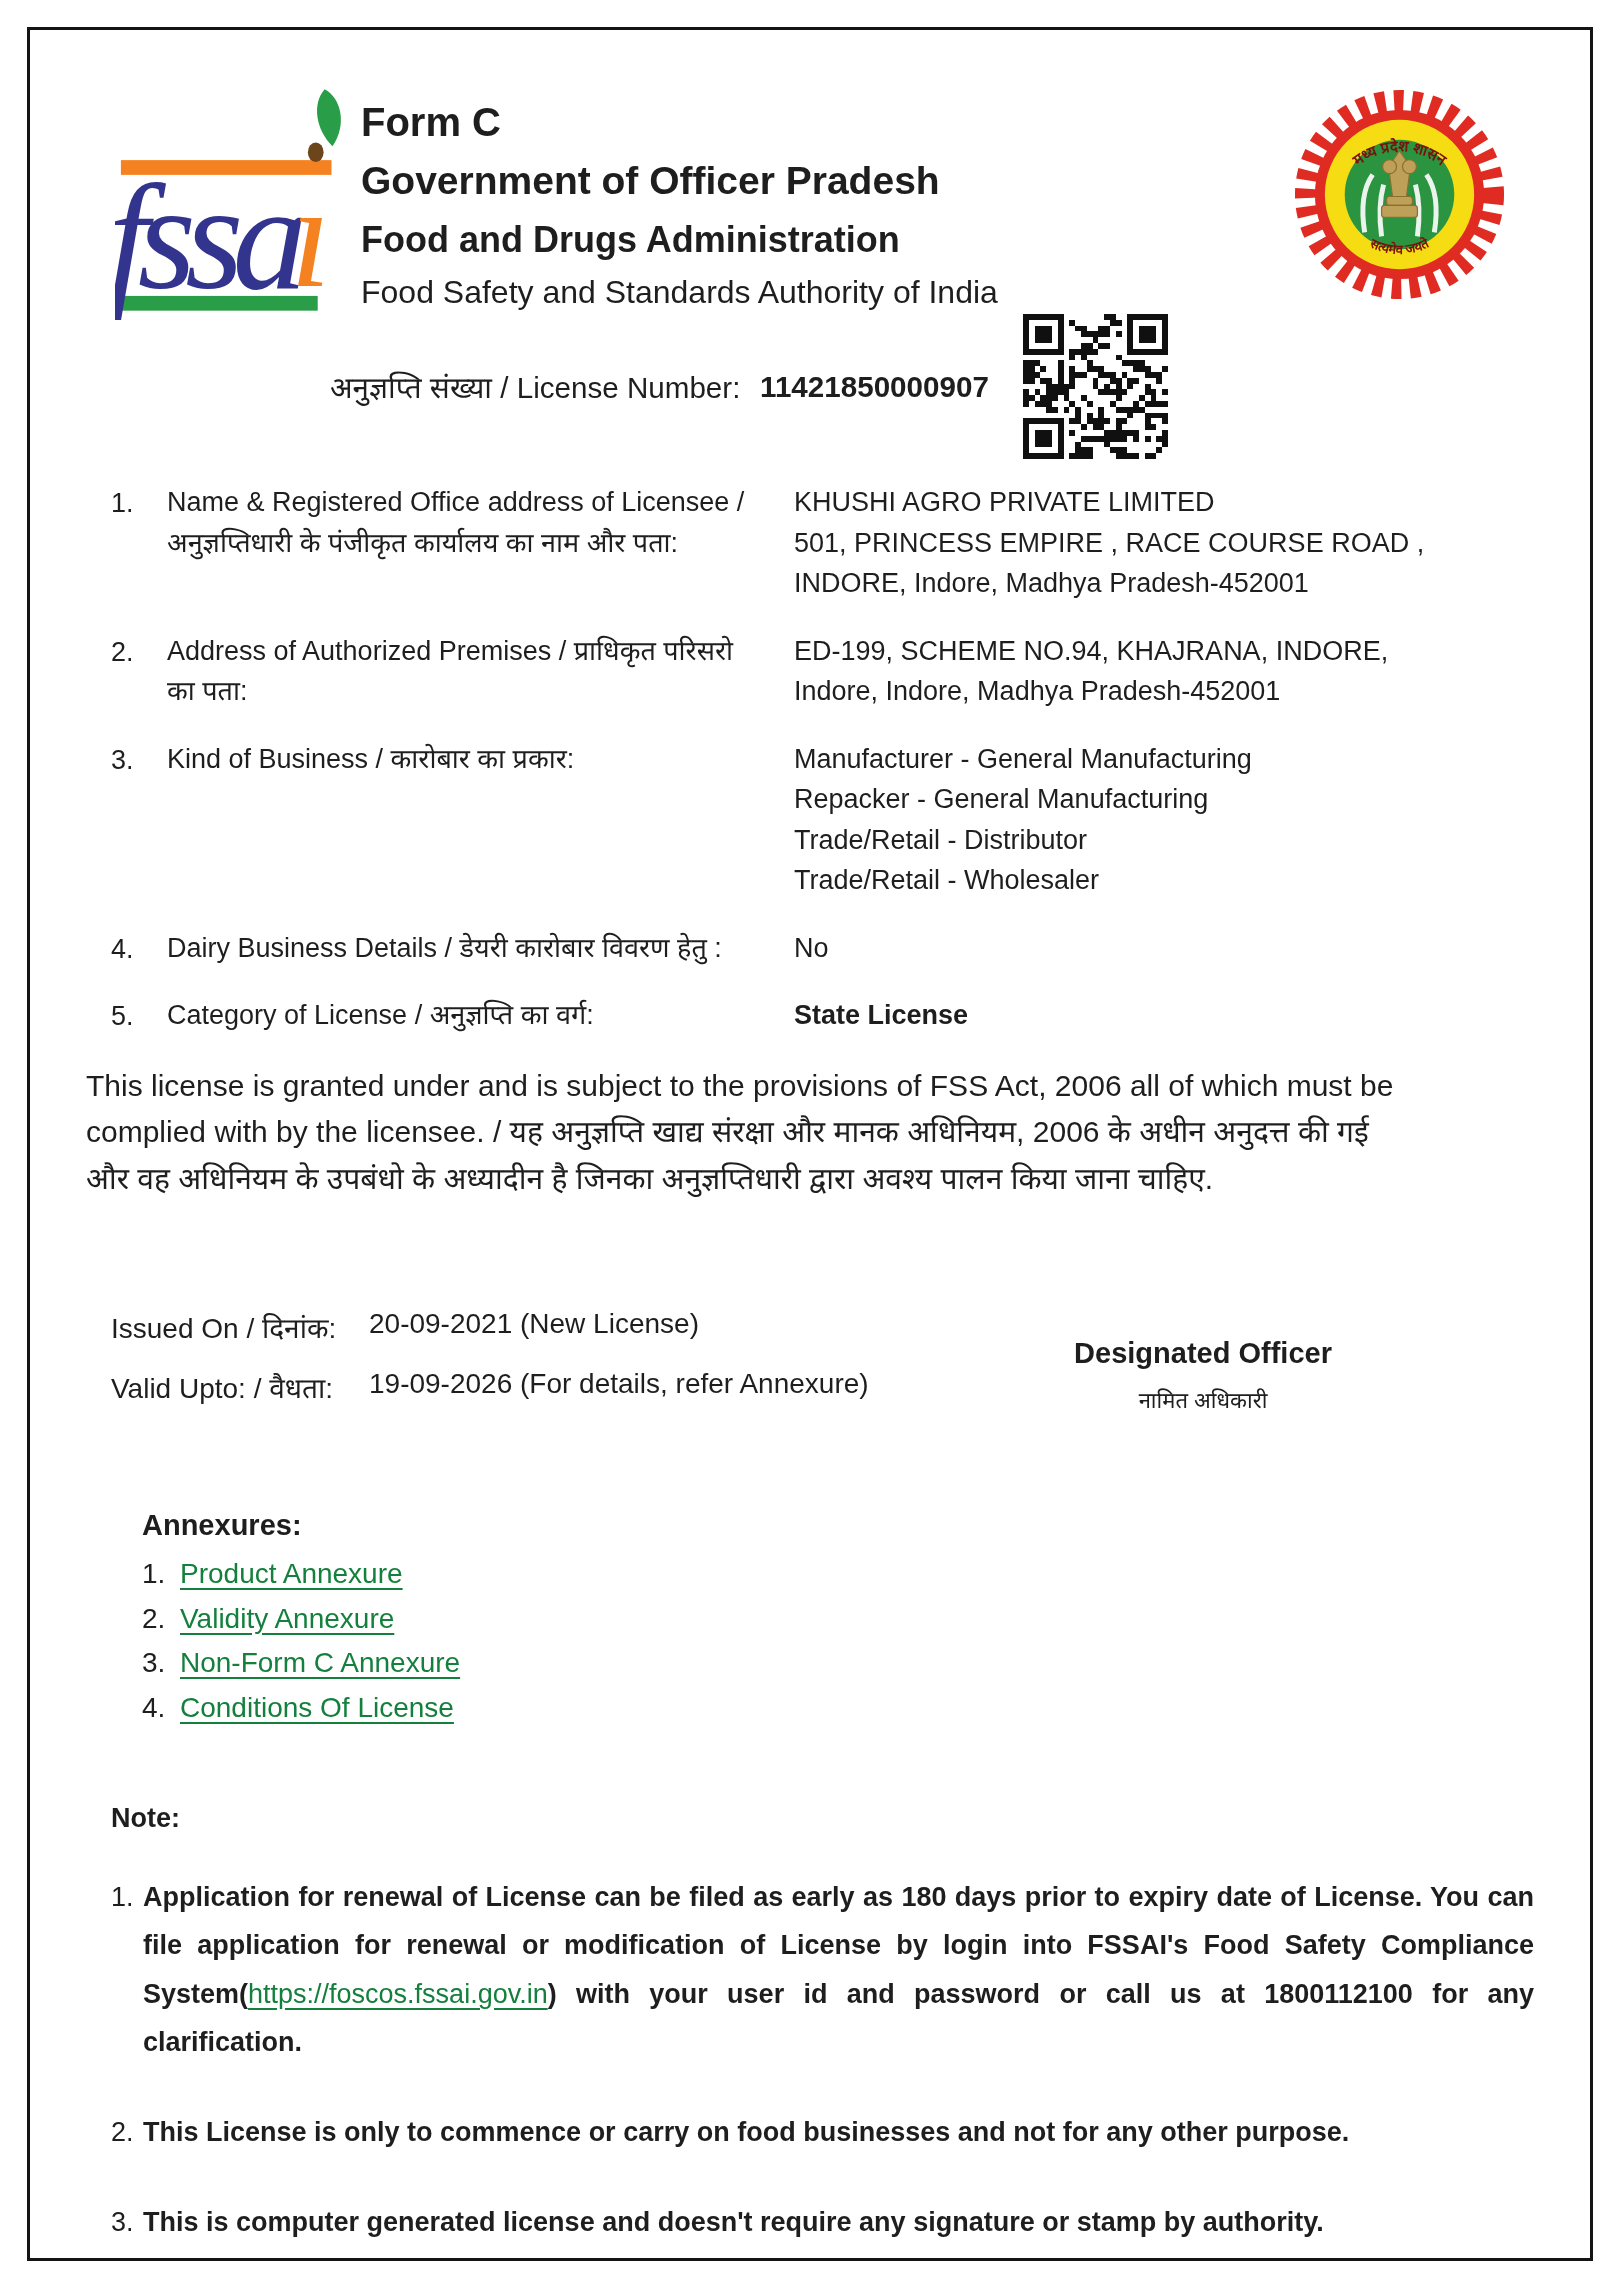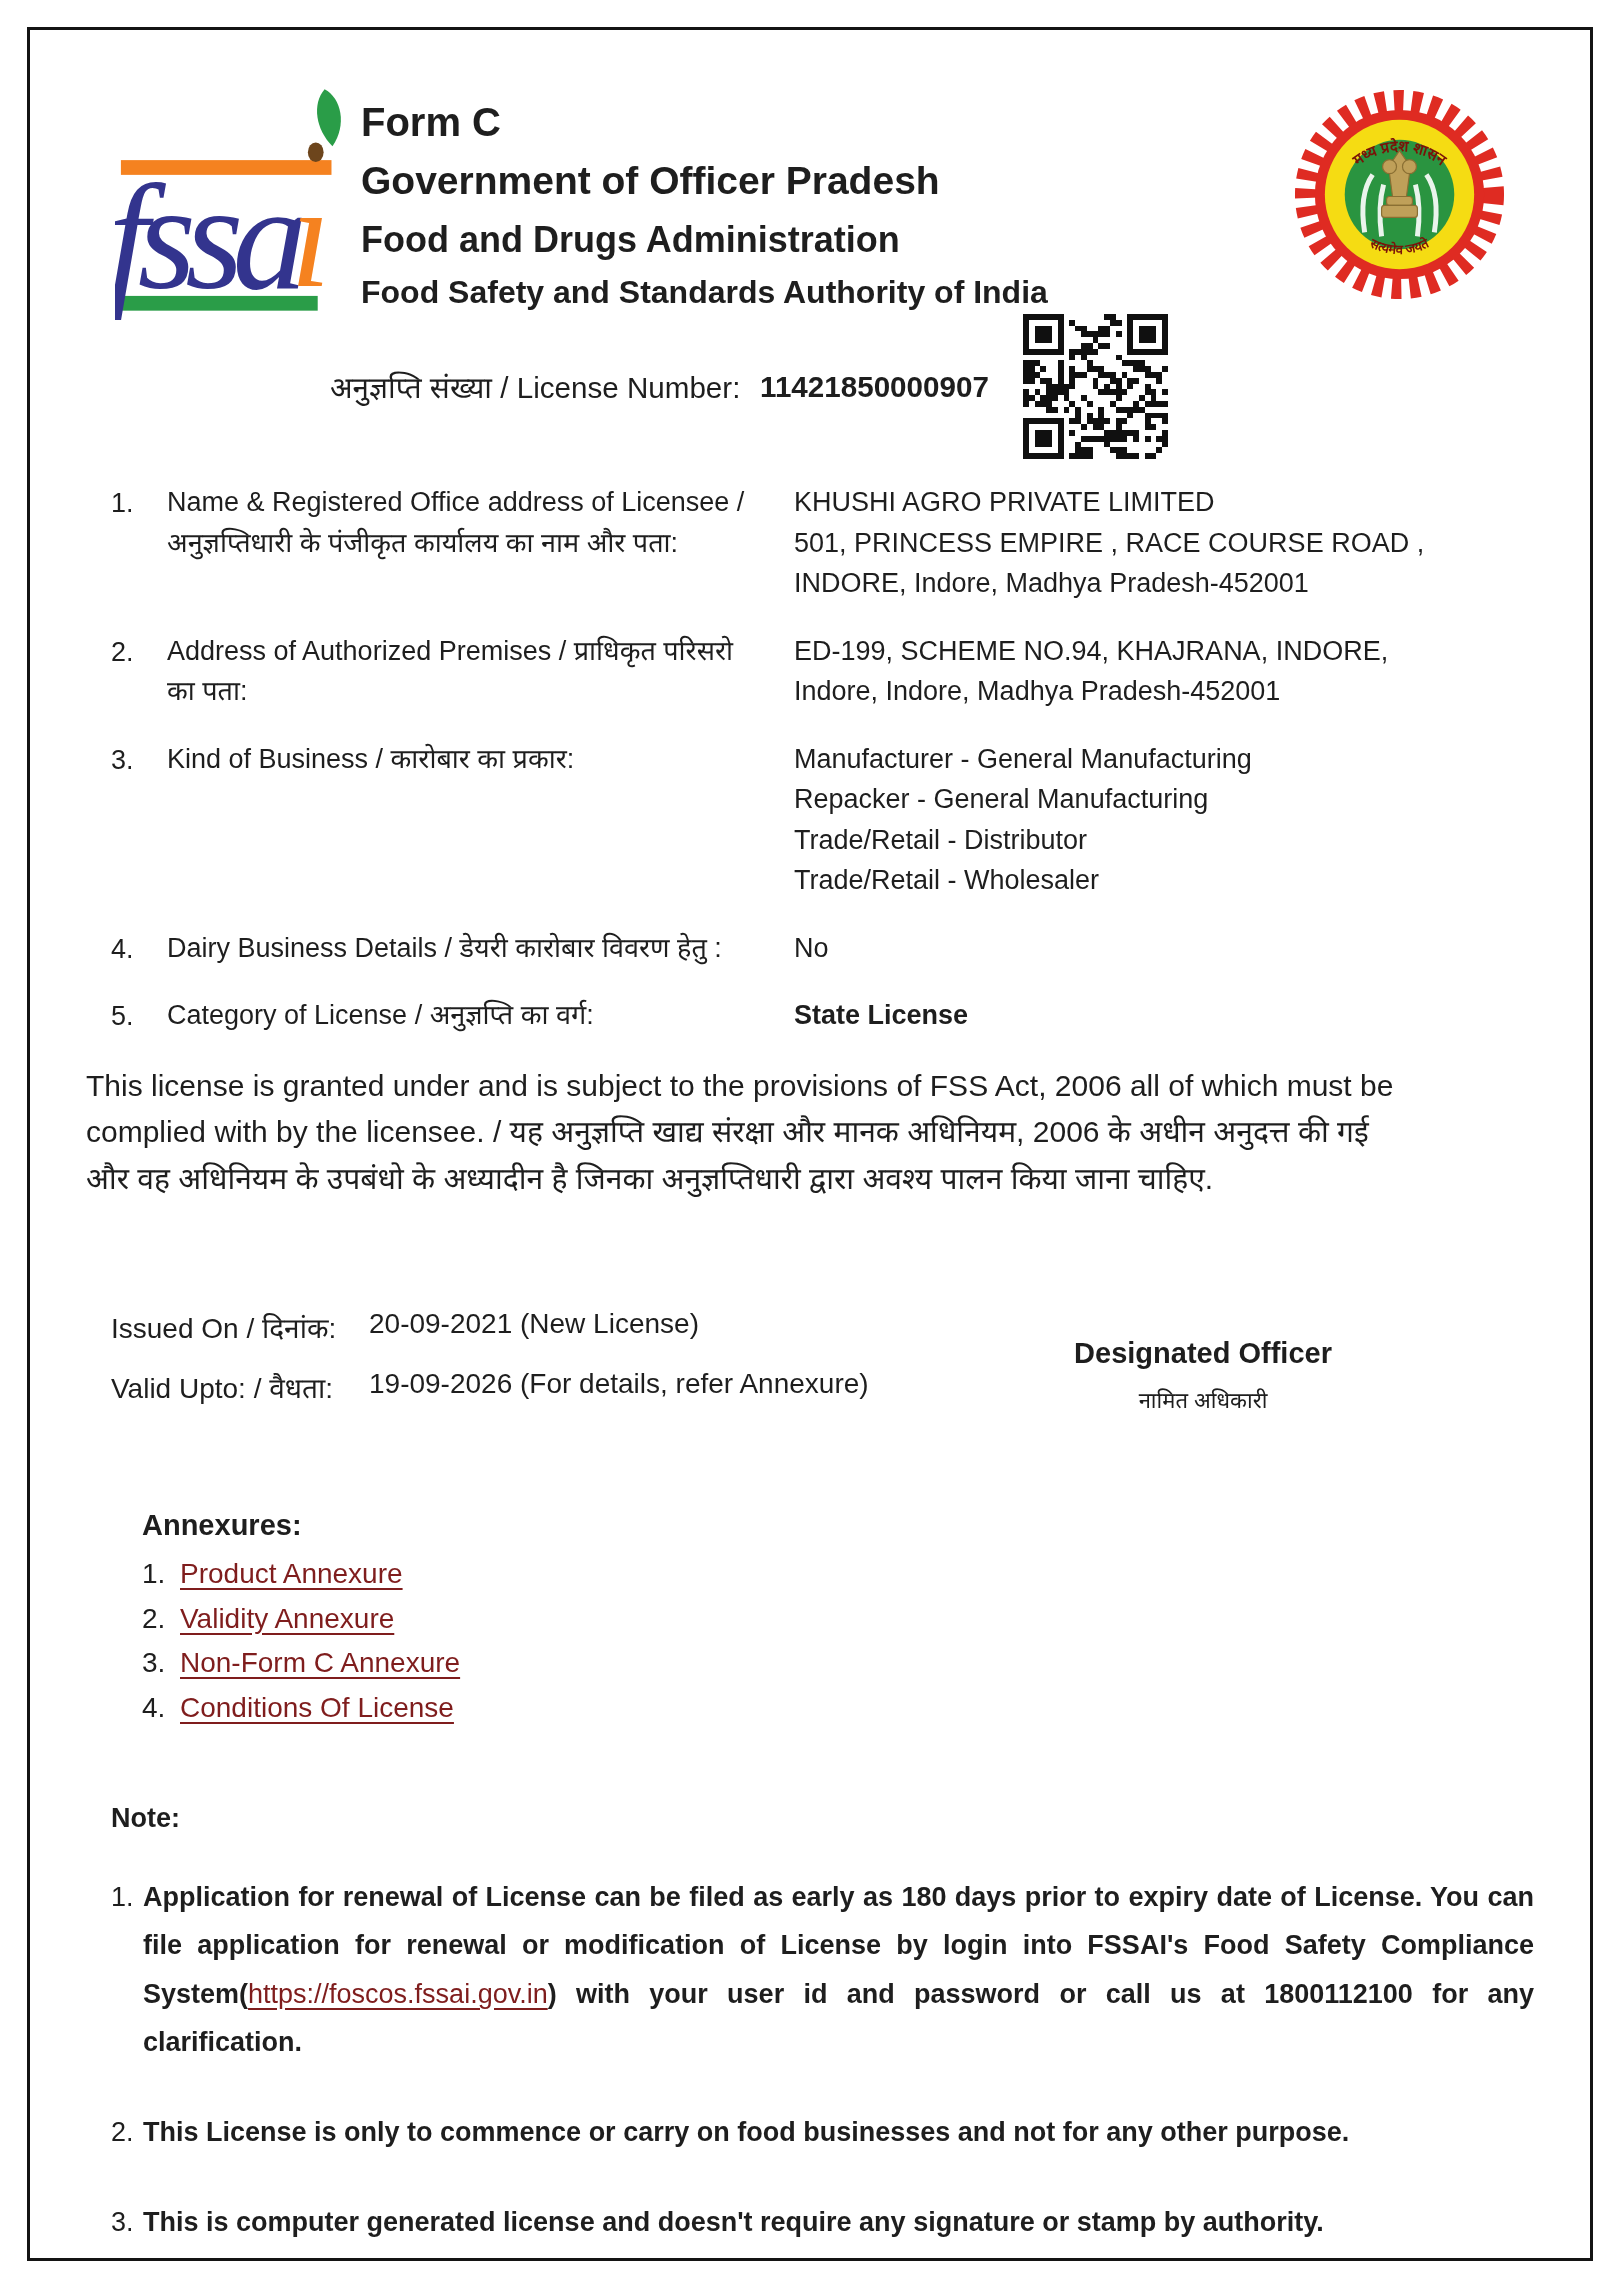--- a/index.html
+++ b/index.html
@@ -15,21 +15,21 @@
   }
   .content { padding:19.7px 56px 0 56px; }
 
   
   .header { display:flex; align-items:flex-start; margin-top:25px; }
   .logo-box { width:246px; height:246px; margin-left:29px; flex:0 0 auto; }
   .titles { flex:1; padding-top:25px; }
   .title-1 { font-size:40px; font-weight:bold; margin-bottom:14.3px; }
   .title-2 { font-size:39px; font-weight:bold; margin-bottom:16px; }
   .title-3 { font-size:36px; font-weight:bold; margin-bottom:13.4px; }
-  .title-4 { font-size:32px; font-weight:bold; margin-bottom:13.4px; }
+  .title-4 { font-size:32px; font-weight:normal; margin-bottom:13.4px; }
   .title-5 { font-size:32px; font-weight:bold; }
   .emblem-box { width:219px; height:219px; margin-right:25px; margin-top:10.7px; flex:0 0 auto; }
 
   
   .license-row { display:flex; align-items:center; margin:-10.7px 0 23px 244px; }
   .license-label { font-size:29.6px; }
   .license-number { font-size:29.6px; font-weight:bold; margin-left:19.7px; }
   .qr-box { width:145px; height:145px; margin-left:34px; }
 
   
@@ -51,21 +51,21 @@
   .issue-value { font-size:28px; }
   .officer { width:394px; margin-right:134px; text-align:center; padding-top:29px; flex:0 0 auto; }
   .officer-title { font-size:29px; font-weight:bold; margin-bottom:14.3px; }
   .officer-sub { font-size:22px; }
 
   
   .annexures { margin-top:82px; padding-left:56px; }
   .anx-heading { font-size:29px; font-weight:bold; margin-bottom:16px; }
   .anx-row { margin-bottom:12.5px; font-size:28px; display:flex; }
   .anx-num { width:38px; flex:0 0 auto; }
-  a.doc-link { color:#7f1d1d; text-decoration:underline; text-underline-offset:4.5px; cursor:pointer; }
+  a.doc-link { color:#15803d; text-decoration:underline; text-underline-offset:4.5px; cursor:pointer; }
 
   
   .notes { margin-top:79px; padding-left:25px; }
   .note-heading { font-size:27px; font-weight:bold; margin-bottom:39px; }
   .note-item { display:flex; margin-bottom:41px; max-width:1433px; }
   .note-num { width:32px; font-size:27px; flex:0 0 auto; line-height:1.8; }
   .note-text { flex:1; font-size:27px; font-weight:bold; line-height:1.8; text-align:justify; }
   .note-text a { font-weight:normal; }
 </style>
 </head>

